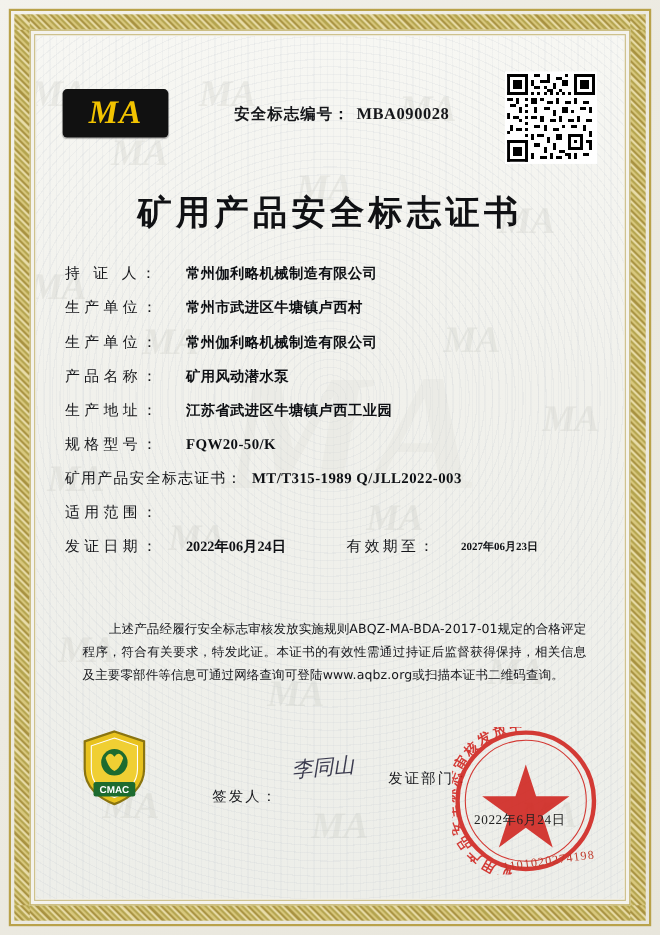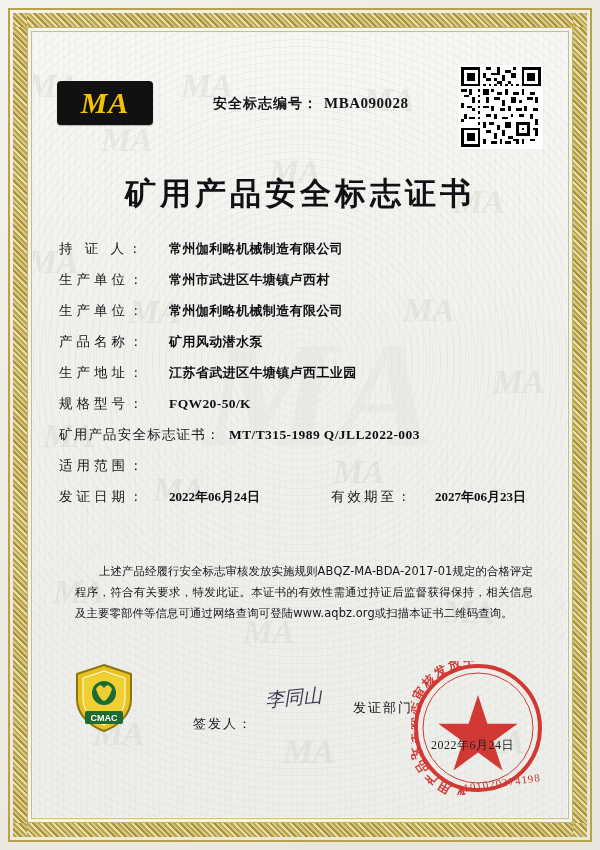--- a/index.html
+++ b/index.html
@@ -218,25 +218,25 @@
     font-size: 13px;
     font-weight: bold;
     font-family: "Liberation Serif", serif;
     color: #0d0f13;
   }
   .split-label2 {
     width: 104px;
     font-size: 13.5px;
     color: #16171b;
     letter-spacing: 3px;
-    margin-left: 42px;
+    margin-left: 26px;
     font-family: "DejaVu Sans", "Liberation Sans", sans-serif;
   }
   .split-val2 {
-    font-size: 13px;
+    font-size: 10px;
     font-weight: bold;
     font-family: "Liberation Serif", serif;
     color: #0d0f13;
   }
 
   
   .notes {
     position: absolute;
     left: 42px;
     right: 34px;

